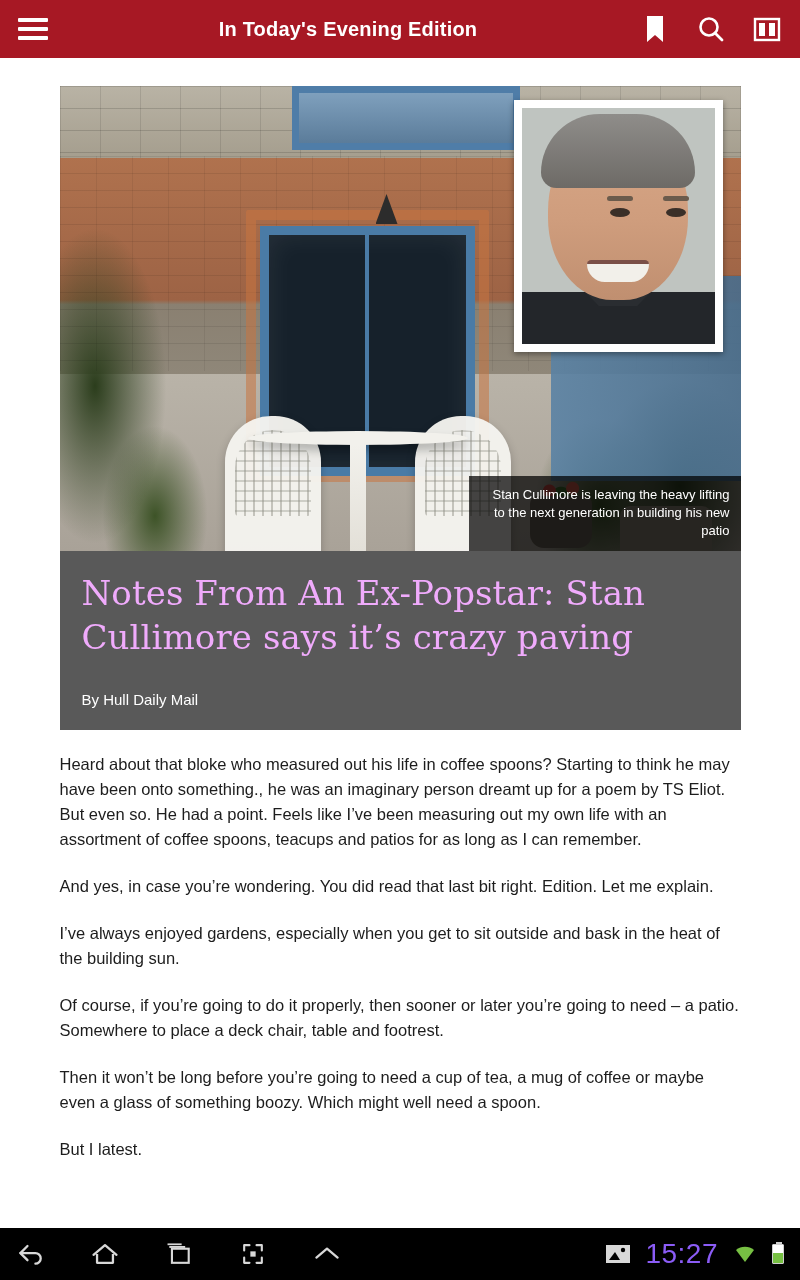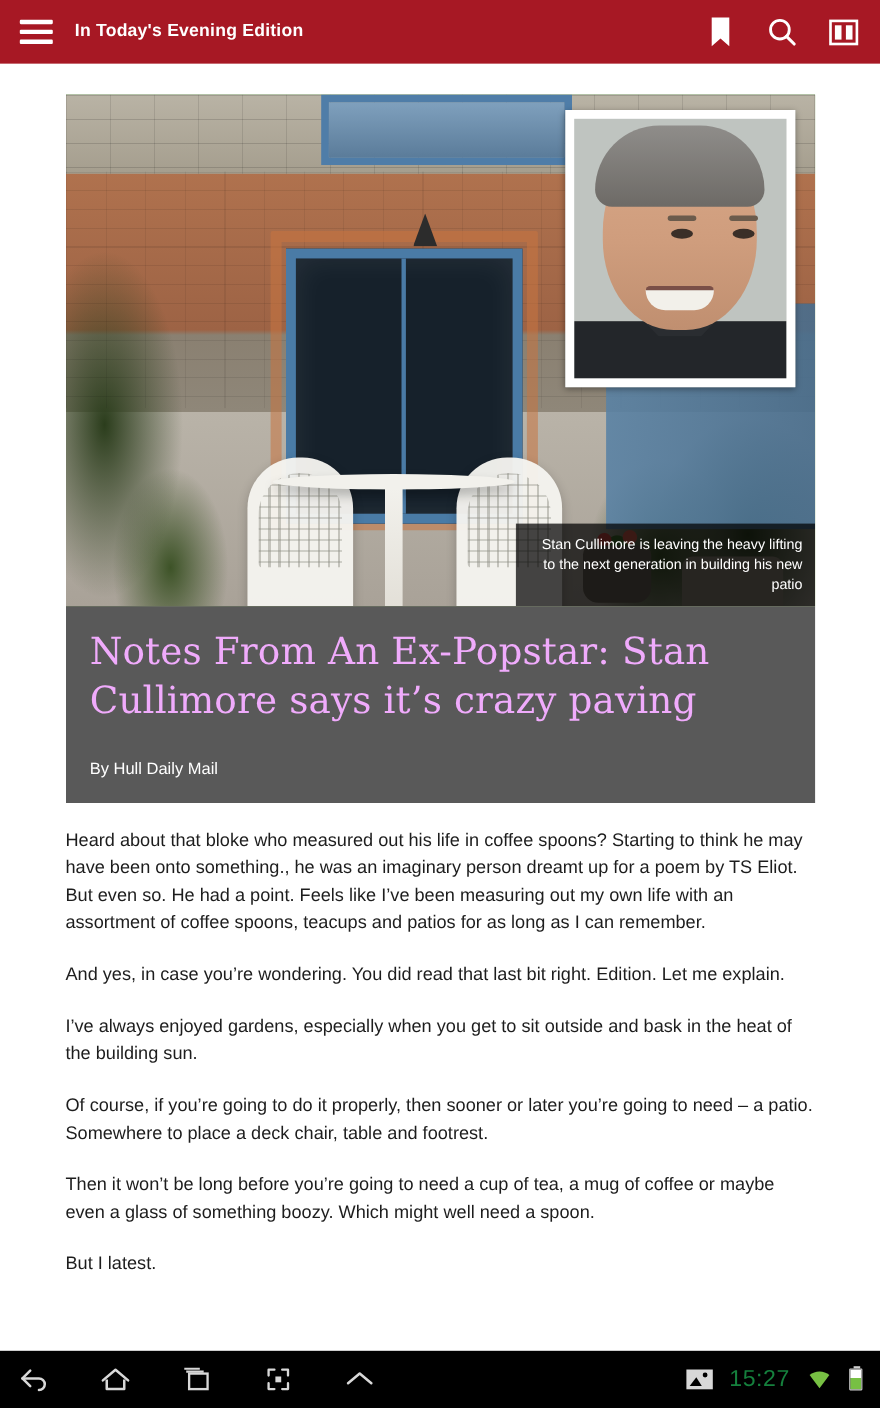--- a/index.html
+++ b/index.html
@@ -39,26 +39,27 @@
   }
   .hamburger span {
     display: block;
     height: 4px;
     width: 100%;
     background: #ffffff;
     border-radius: 1px;
   }
   .appbar-title {
     color: #ffffff;
-    font-size: 16px;
+    font-size: 20px;
     font-weight: bold;
     letter-spacing: .2px;
     flex: 1 1 auto;
     white-space: nowrap;
     overflow: hidden;
+    text-align: center;
   }
   .appbar-actions {
     display: flex;
     align-items: center;
     gap: 26px;
     margin-left: 12px;
   }
   .icon-btn {
     width: 30px;
     height: 30px;
@@ -329,22 +330,22 @@
     align-items: center;
     gap: 44px;
     flex: 1 1 auto;
   }
   .nav-right {
     display: flex;
     align-items: center;
     gap: 12px;
   }
   .clock {
-    color: #15803d;
-    font-size: 21px;
+    color: #8b5cf6;
+    font-size: 28px;
     letter-spacing: .5px;
   }
   .battery {
     width: 12px; height: 20px;
     background: linear-gradient(to top, #77c043 0 55%, #ffffff 55% 100%);
     border: 1px solid #cfcfcf;
     border-radius: 1px;
     position: relative;
   }
   .battery:before {

